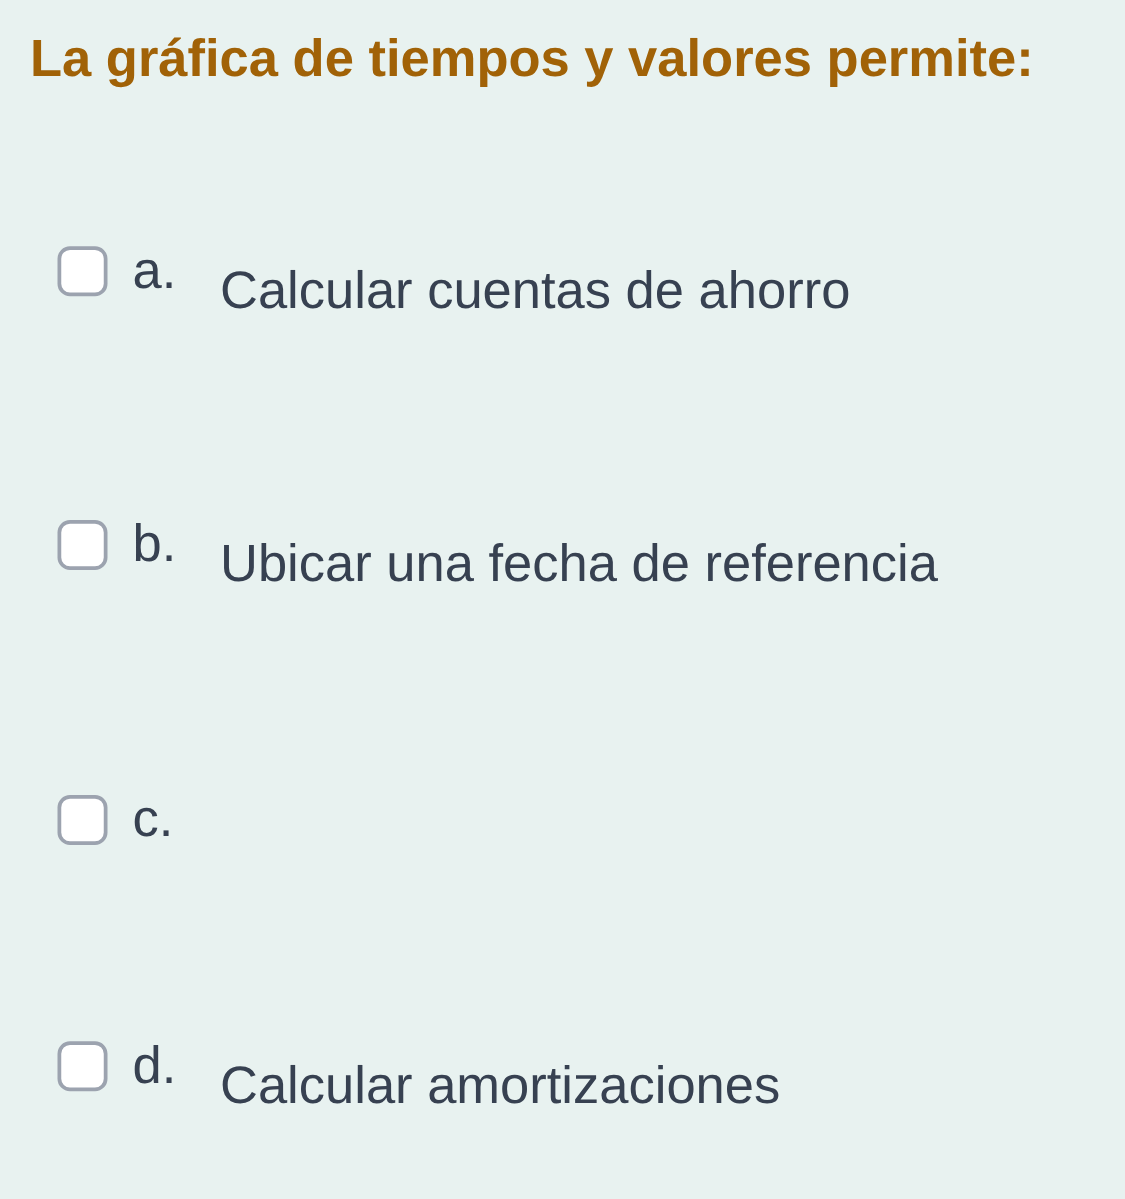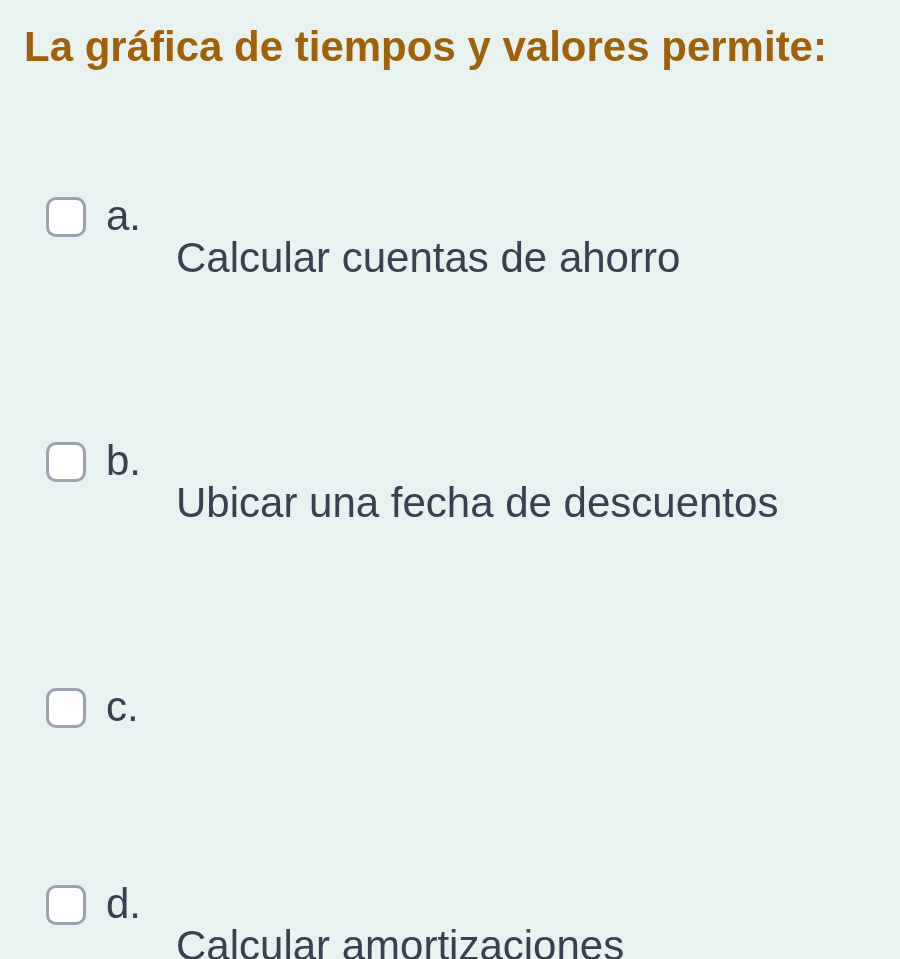--- a/index.html
+++ b/index.html
@@ -47,40 +47,40 @@
       font-size: 42px;
       color: #374151;
       min-width: 50px;
       line-height: 1;
       margin-top: 0px;
     }
     .option-text {
       font-size: 42px;
       color: #374151;
       line-height: 1.3;
-      margin-top: 36px;
+      margin-top: 10px;
     }
   </style>
 </head>
 <body>
 
 <h1 class="question-title">La gráfica de tiempos y valores permite:</h1>
 
 <div class="options-container">
 
   <div class="option-row">
     <div class="checkbox"></div>
     <span class="option-letter">a.</span>
     <span class="option-text">Calcular cuentas de ahorro</span>
   </div>
 
   <div class="option-row">
     <div class="checkbox"></div>
     <span class="option-letter">b.</span>
-    <span class="option-text">Ubicar una fecha de descuentos</span>
+    <span class="option-text">Ubicar una fecha de referencia</span>
   </div>
 
   <div class="option-row">
     <div class="checkbox"></div>
     <span class="option-letter">c.</span>
   </div>
 
   <div class="option-row">
     <div class="checkbox"></div>
     <span class="option-letter">d.</span>

